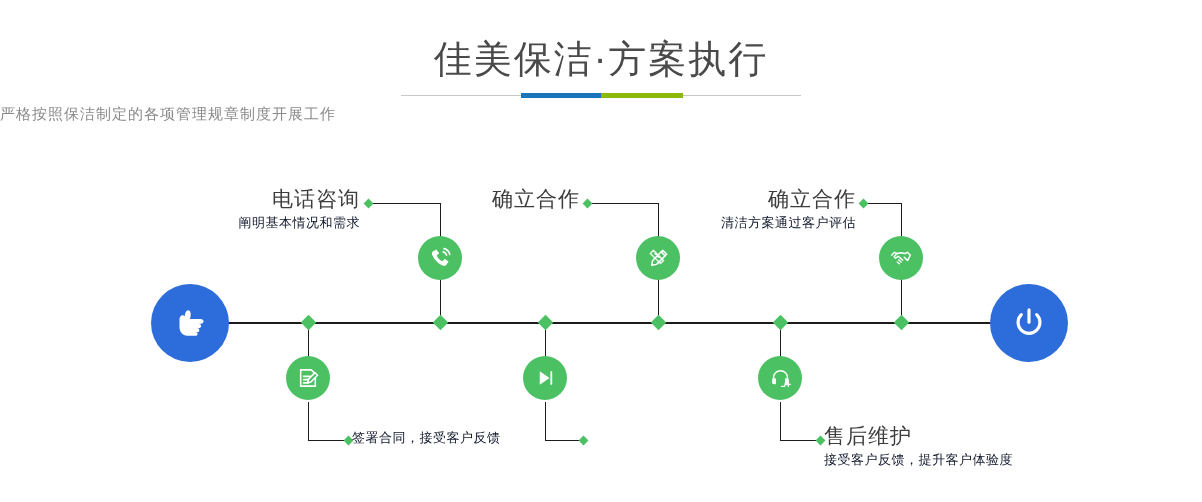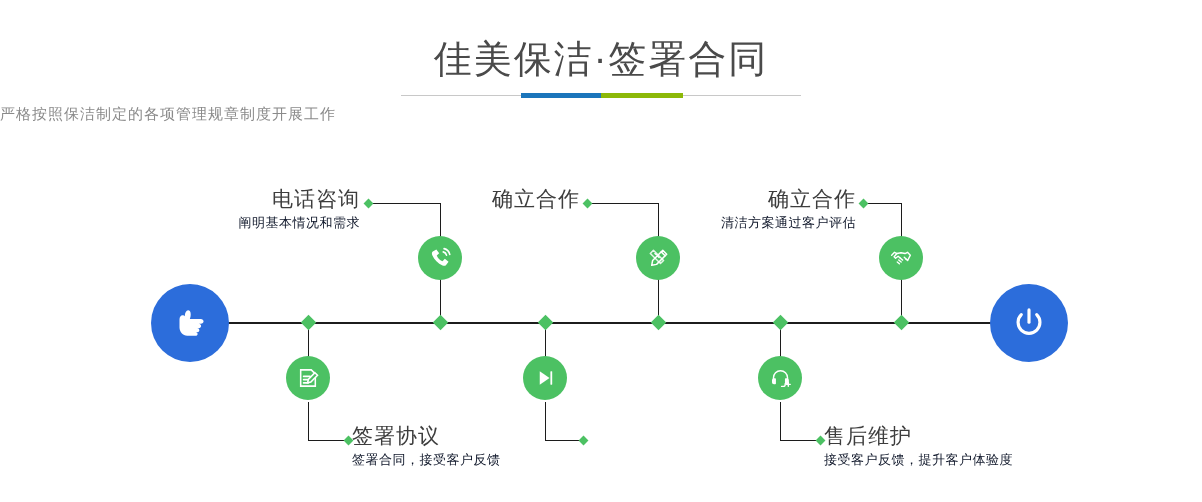--- a/index.html
+++ b/index.html
@@ -87,21 +87,21 @@
   .label.top { text-align:right; }
   .label.bottom { text-align:left; }
   .label.top .desc { text-align:right; }
 </style>
 </head>
 <body>
 
 <div class="page">
 
   <div class="header">
-    <div class="title">佳美保洁·签署合同</div>
+    <div class="title">佳美保洁·方案执行</div>
     <div class="divider">
       <div class="thin"></div>
       <div class="seg-blue"></div>
       <div class="seg-green"></div>
     </div>
     <div class="subtitle">严格按照保洁制定的各项管理规章制度开展工作</div>
   </div>
 
   <div class="timeline-area">
 
@@ -153,21 +153,20 @@
         <svg width="26" height="26" viewBox="0 0 32 32" fill="none" stroke="#ffffff" stroke-width="1.9" stroke-linecap="round">
           <path d="M7 6 h13 l5 5 v15 h-18 z"></path>
           <path d="M10.5 14 h8"></path>
           <path d="M10.5 18 h9"></path>
           <path d="M10.5 22 h6"></path>
           <path d="M24.5 9.5 l3.2 3.2 -8.2 8.2 -4 .9 .9-4z" fill="#4cc163"></path>
         </svg>
       </span>
     </div>
     <div class="label bottom" style="left:352px; top:275px; width:260px;">
-      <div class="name">签署协议</div>
       <div class="desc">签署合同，接受客户反馈</div>
     </div>
 
     <div class="diamond" style="left:653px; top:167px;"></div>
     <div class="vline" style="left:658px; top:115px; height:60px;"></div>
     <div class="vline" style="left:658px; top:53px; height:50px;"></div>
     <div class="hline" style="left:588px; top:53px; width:71px;"></div>
     <div class="dot-sm" style="left:584px; top:50px;"></div>
     <div class="node" style="left:636px; top:86px;">
       <span>

